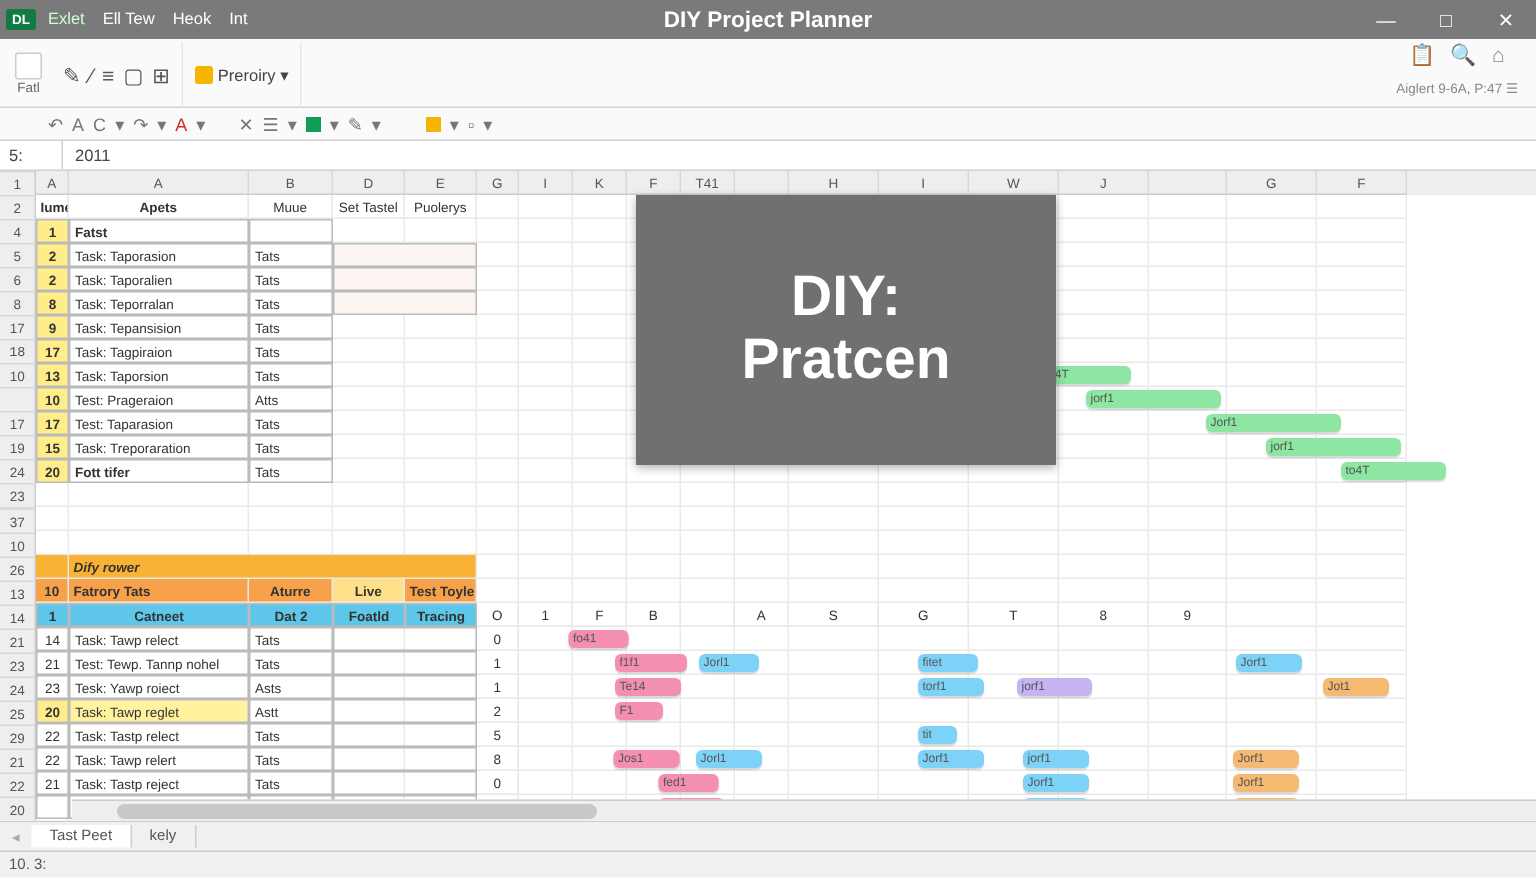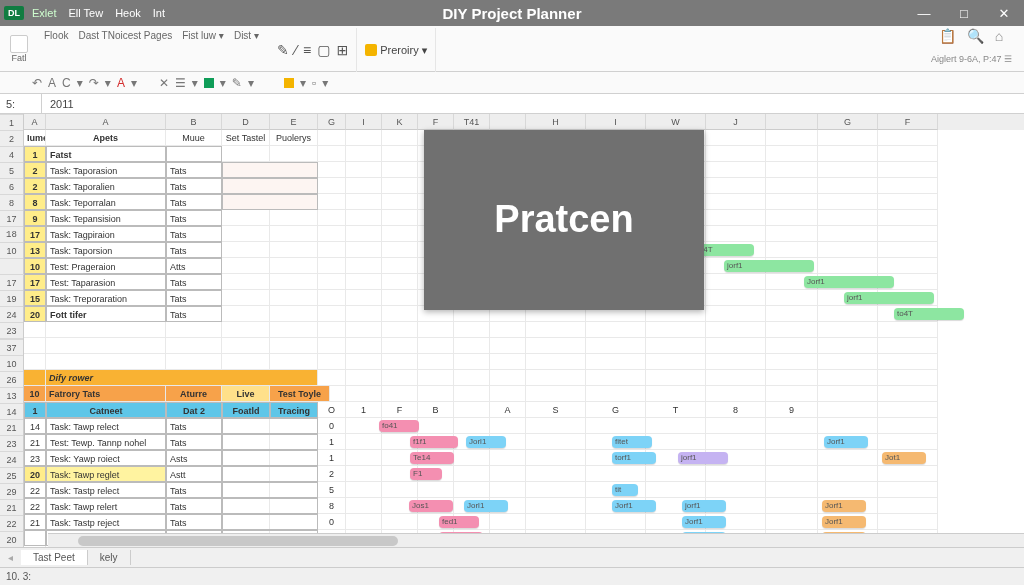--- a/index.html
+++ b/index.html
@@ -95,29 +95,20 @@
     <div class="btn">—</div>
     <div class="btn">□</div>
     <div class="btn">✕</div>
   </div>
 </div>
 
 <div class="ribbon">
   <div class="file">
     <div class="ic"></div>
     <span style="font-size:9px;color:#666">Fatl</span>
-  </div>
-  <div style="display:flex;flex-direction:column">
-    <div class="tablabels">
-      <span>Flook</span>
-      <span>Dast TNoicest Pages</span>
-      <span>Fist luw ▾</span>
-      <span>Dist ▾</span>
-    </div>
-    <div style="height:2px"></div>
   </div>
   <div class="grp">
     <span class="tbtn">✎</span>
     <span class="tbtn">⁄</span>
     <span class="tbtn">≡</span>
     <span class="tbtn">▢</span>
     <span class="tbtn">⊞</span>
   </div>
   <div class="grp">
     <span class="pull">
@@ -744,21 +735,21 @@
         <div class="cell b-gray" style="left: 142px; width: 56px; top: 176px; height: 16px;">Tats</div>
         <div class="cell b-gray" style="left: 198px; width: 96px; top: 32px; height: 16px; background: rgb(253, 245, 242);"></div>
         <div class="cell b-gray" style="left: 198px; width: 96px; top: 48px; height: 16px; background: rgb(253, 245, 242);"></div>
         <div class="cell b-gray" style="left: 198px; width: 96px; top: 64px; height: 16px; background: rgb(253, 245, 242);"></div>
         <div class="cell hdr-gold" style="left: 0px; width: 22px; top: 240px; height: 16px;"></div>
         <div class="cell hdr-gold" style="left: 22px; width: 272px; top: 240px; height: 16px;">Dify rower</div>
         <div class="cell hdr-orange ctr" style="left: 0px; width: 22px; top: 256px; height: 16px;">10</div>
         <div class="cell hdr-orange" style="left: 22px; width: 120px; top: 256px; height: 16px;">Fatrory Tats</div>
         <div class="cell hdr-orange ctr" style="left: 142px; width: 56px; top: 256px; height: 16px;">Aturre</div>
         <div class="cell live ctr" style="left: 198px; width: 48px; top: 256px; height: 16px;">Live</div>
-        <div class="cell hdr-orange ctr" style="left: 246px; width: 60px; top: 256px; height: 16px;">Test Toyle</div>
+        <div class="cell hdr-orange ctr" style="left: 246px; width: 48px; top: 256px; height: 16px;">Test Toyle</div>
         <div class="cell cat b-gray" style="left: 0px; width: 22px; top: 272px; height: 16px;">1</div>
         <div class="cell cat b-gray" style="left: 22px; width: 120px; top: 272px; height: 16px;">Catneet</div>
         <div class="cell cat b-gray" style="left: 142px; width: 56px; top: 272px; height: 16px;">Dat 2</div>
         <div class="cell cat b-gray" style="left: 198px; width: 48px; top: 272px; height: 16px;">Foatld</div>
         <div class="cell cat b-gray" style="left: 246px; width: 48px; top: 272px; height: 16px;">Tracing</div>
         <div class="cell ctr" style="left: 294px; width: 28px; top: 272px; height: 16px;">O</div>
         <div class="cell ctr" style="left: 322px; width: 36px; top: 272px; height: 16px;">1</div>
         <div class="cell ctr" style="left: 358px; width: 36px; top: 272px; height: 16px;">F</div>
         <div class="cell ctr" style="left: 394px; width: 36px; top: 272px; height: 16px;">B</div>
         <div class="cell ctr" style="left: 430px; width: 36px; top: 272px; height: 16px;"></div>
@@ -830,20 +821,21 @@
         <div class="bar blue" style="left: 658px; top: 370px; width: 44px;">jorf1</div>
         <div class="bar orange" style="left: 798px; top: 370px; width: 44px;">Jorf1</div>
         <div class="bar pink" style="left: 415px; top: 386px; width: 40px;">fed1</div>
         <div class="bar blue" style="left: 658px; top: 386px; width: 44px;">Jorf1</div>
         <div class="bar orange" style="left: 798px; top: 386px; width: 44px;">Jorf1</div>
         <div class="bar pink" style="left: 415px; top: 402px; width: 44px;">torf1</div>
         <div class="bar blue" style="left: 658px; top: 402px; width: 44px;">torf1</div>
         <div class="bar orange" style="left: 798px; top: 402px; width: 44px;">jorf1</div>
       </div>
     <div class="overlay">
+      <div>DIY:</div>
       <div>Pratcen</div>
     </div>
     <div class="hscroll">
       <div class="thumb"></div>
     </div>
   </div>
 </div>
 
 <div class="sheetbar">
   <span style="padding:0 8px;color:#aaa">◂</span>

